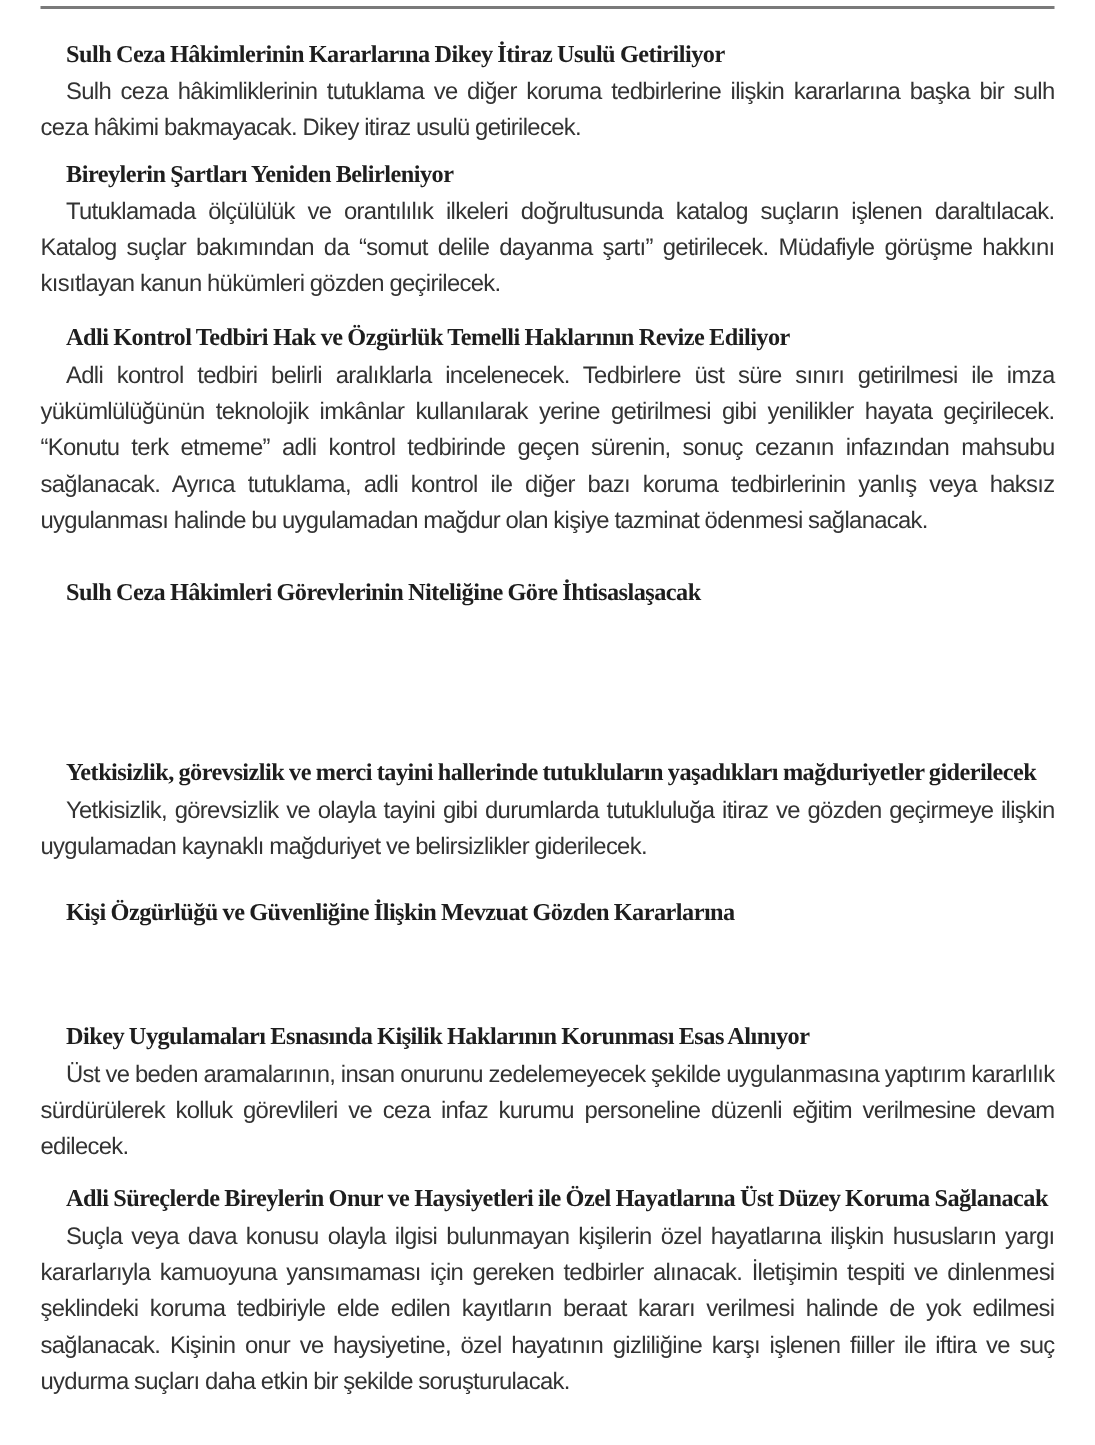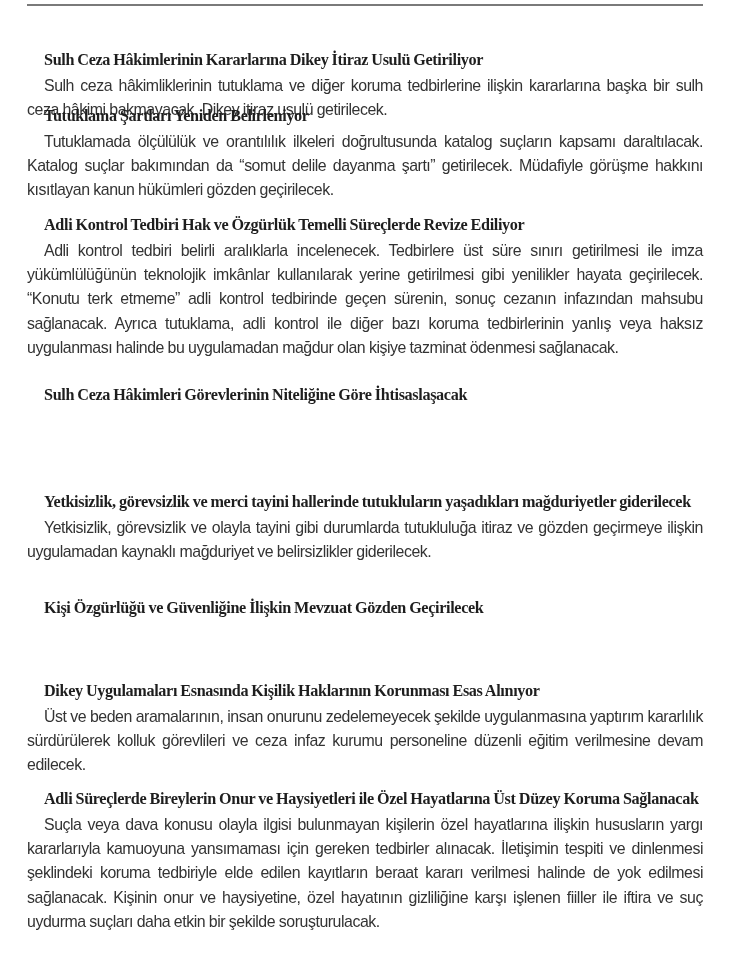--- a/index.html
+++ b/index.html
@@ -20,64 +20,64 @@
       letter-spacing: -0.35px;
       word-spacing: -0.5px;
     }
     .body-text {
       font-family: Liberation Sans, sans-serif;
       font-size: 15.9px; line-height: 24.2px;
       color: #333333; margin: 2px 0 0 0; text-indent: 17px;
       text-align: justify; letter-spacing: -0.45px;
       word-spacing: -0.3px;
     }
-    .s1 { position: absolute; top: 0px; margin-top: 24px; }
+    .s1 { position: absolute; top: 0px; }
     .s2 { position: absolute; top: 80px; }
     .s3 { position: absolute; top: 189px; }
     .s4 { position: absolute; top: 359px; }
-    .s5 { position: absolute; top: 466px; }
+    .s5 { position: absolute; top: 479px; }
     .s6 { position: absolute; top: 572px; }
     .s7 { position: absolute; top: 655px; }
     .s8 { position: absolute; top: 763px; }
     .page-inner { position: absolute; left: 27px; top: 24px; width: 676px; }
     .section { width: 676px; }
   </style>
 </head>
 <body>
 
 <div class="rule" style="width:676px;"></div>
 
 <div class="page-inner">
 
   <div class="section s1">
     <h3 class="heading">Sulh Ceza Hâkimlerinin Kararlarına Dikey İtiraz Usulü Getiriliyor</h3>
     <p class="body-text">Sulh ceza hâkimliklerinin tutuklama ve diğer koruma tedbirlerine ilişkin kararlarına başka bir sulh ceza hâkimi bakmayacak. Dikey itiraz usulü getirilecek.</p>
   </div>
 
   <div class="section s2">
-    <h3 class="heading">Tutuklama Şartları Yeniden Belirleniyor</h3>
-    <p class="body-text">Tutuklamada ölçülülük ve orantılılık ilkeleri doğrultusunda katalog suçların kapsamı daraltılacak. Katalog suçlar bakımından da “somut delile dayanma şartı” getirilecek. Müdafiyle görüşme hakkını kısıtlayan kanun hükümleri gözden geçirilecek.</p>
+    <h3 class="heading">Bireylerin Şartları Yeniden Belirleniyor</h3>
+    <p class="body-text">Tutuklamada ölçülülük ve orantılılık ilkeleri doğrultusunda katalog suçların işlenen daraltılacak. Katalog suçlar bakımından da “somut delile dayanma şartı” getirilecek. Müdafiyle görüşme hakkını kısıtlayan kanun hükümleri gözden geçirilecek.</p>
   </div>
 
   <div class="section s3">
-    <h3 class="heading">Adli Kontrol Tedbiri Hak ve Özgürlük Temelli Süreçlerde Revize Ediliyor</h3>
+    <h3 class="heading">Adli Kontrol Tedbiri Hak ve Özgürlük Temelli Haklarının Revize Ediliyor</h3>
     <p class="body-text">Adli kontrol tedbiri belirli aralıklarla incelenecek. Tedbirlere üst süre sınırı getirilmesi ile imza yükümlülüğünün teknolojik imkânlar kullanılarak yerine getirilmesi gibi yenilikler hayata geçirilecek. “Konutu terk etmeme” adli kontrol tedbirinde geçen sürenin, sonuç cezanın infazından mahsubu sağlanacak. Ayrıca tutuklama, adli kontrol ile diğer bazı koruma tedbirlerinin yanlış veya haksız uygulanması halinde bu uygulamadan mağdur olan kişiye tazminat ödenmesi sağlanacak.</p>
   </div>
 
   <div class="section s4">
     <h3 class="heading">Sulh Ceza Hâkimleri Görevlerinin Niteliğine Göre İhtisaslaşacak</h3>
   </div>
 
   <div class="section s5">
     <h3 class="heading" style="text-indent:17px;">Yetkisizlik, görevsizlik ve merci tayini hallerinde tutukluların yaşadıkları mağduriyetler giderilecek</h3>
     <p class="body-text">Yetkisizlik, görevsizlik ve olayla tayini gibi durumlarda tutukluluğa itiraz ve gözden geçirmeye ilişkin uygulamadan kaynaklı mağduriyet ve belirsizlikler giderilecek.</p>
   </div>
 
   <div class="section s6">
-    <h3 class="heading">Kişi Özgürlüğü ve Güvenliğine İlişkin Mevzuat Gözden Geçirilecek</h3>
+    <h3 class="heading">Kişi Özgürlüğü ve Güvenliğine İlişkin Mevzuat Gözden Kararlarına</h3>
   </div>
 
   <div class="section s7">
     <h3 class="heading">Dikey Uygulamaları Esnasında Kişilik Haklarının Korunması Esas Alınıyor</h3>
     <p class="body-text">Üst ve beden aramalarının, insan onurunu zedelemeyecek şekilde uygulanmasına yaptırım kararlılık sürdürülerek kolluk görevlileri ve ceza infaz kurumu personeline düzenli eğitim verilmesine devam edilecek.</p>
   </div>
 
   <div class="section s8">
     <h3 class="heading">Adli Süreçlerde Bireylerin Onur ve Haysiyetleri ile Özel Hayatlarına Üst Düzey Koruma Sağlanacak</h3>
     <p class="body-text">Suçla veya dava konusu olayla ilgisi bulunmayan kişilerin özel hayatlarına ilişkin hususların yargı kararlarıyla kamuoyuna yansımaması için gereken tedbirler alınacak. İletişimin tespiti ve dinlenmesi şeklindeki koruma tedbiriyle elde edilen kayıtların beraat kararı verilmesi halinde de yok edilmesi sağlanacak. Kişinin onur ve haysiyetine, özel hayatının gizliliğine karşı işlenen fiiller ile iftira ve suç uydurma suçları daha etkin bir şekilde soruşturulacak.</p>

